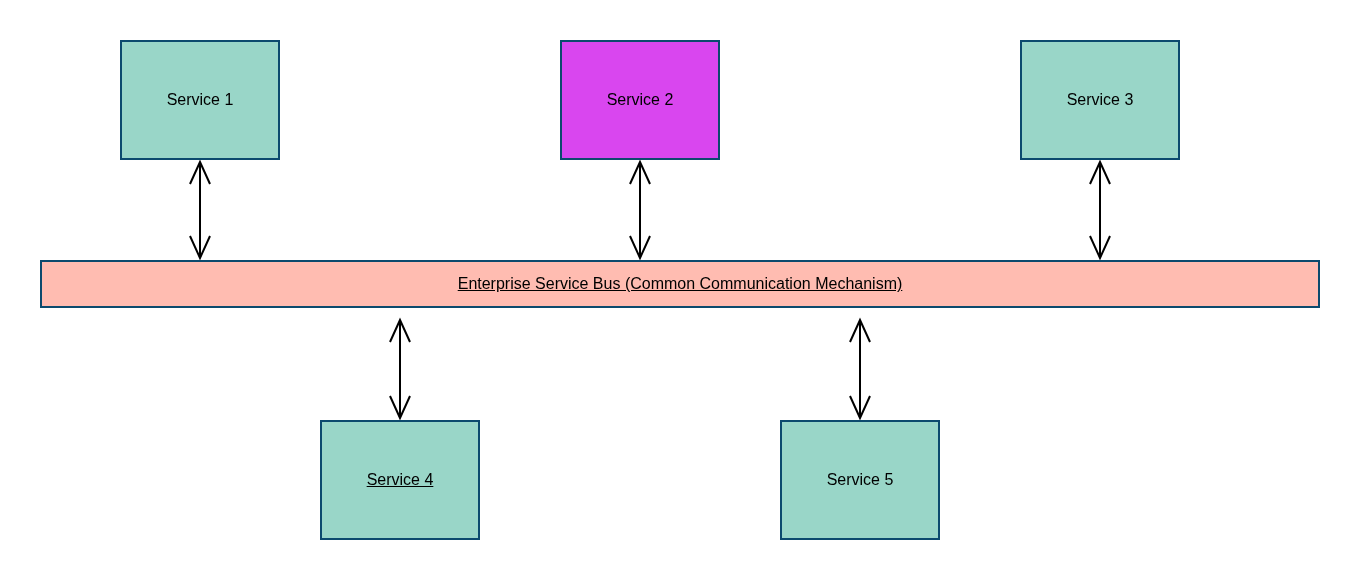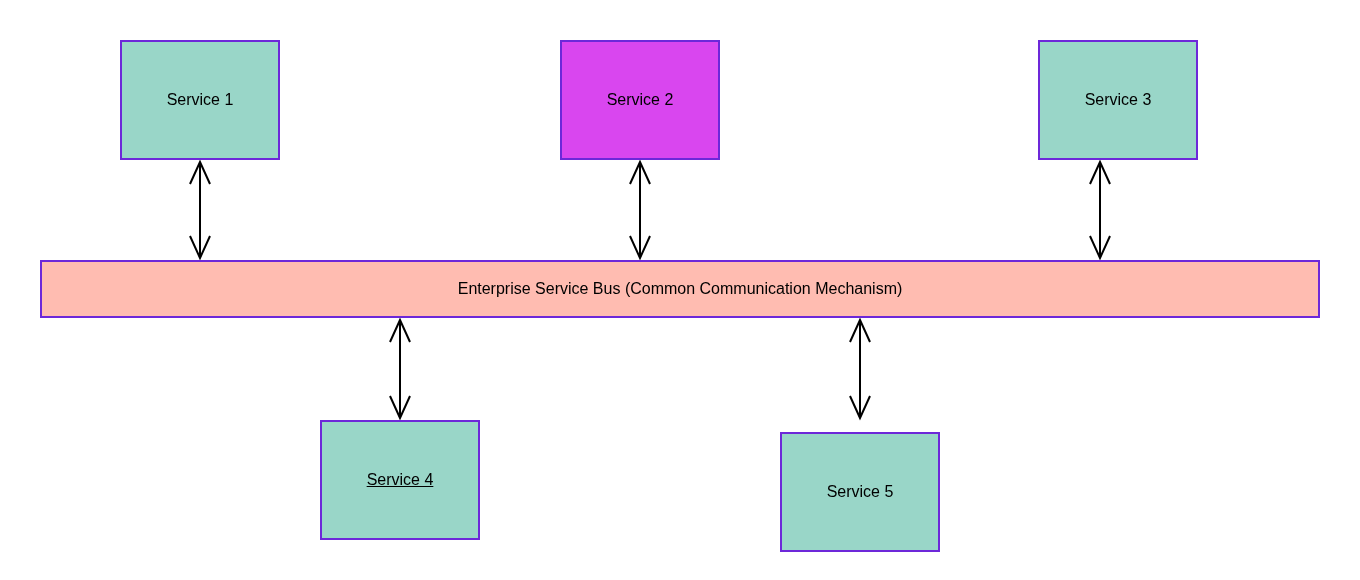--- a/index.html
+++ b/index.html
@@ -11,43 +11,44 @@
   .canvas {
     position: relative;
     width: 1360px;
     height: 580px;
     background: #ffffff;
     overflow: hidden;
   }
   .node {
     position: absolute;
     box-sizing: border-box;
-    border: 2px solid #6d28d9;
+    border: 2px solid #0c4a6e;
     display: flex;
     align-items: center;
     justify-content: center;
     text-align: right;
     font-size: 16px;
     color: #000000;
   }
   .service {
     width: 160px;
     height: 120px;
     background: #99d6c8;
   }
   .bus {
     left: 40px;
     top: 260px;
     width: 1280px;
-    height: 58px;
+    height: 48px;
     background: #ffbcb1;
+    text-decoration: underline;
   }
   .svc1 { left: 120px;  top: 40px;  }
   .svc2 { left: 560px;  top: 40px;  }
-  .svc3 { left: 1020px; top: 40px; margin-left: 18px;  }
+  .svc3 { left: 1020px; top: 40px;  }
   .svc4 { left: 320px;  top: 420px; }
   .svc5 { left: 780px;  top: 420px; }
   svg.arrows {
     position: absolute;
     left: 0;
     top: 0;
     width: 1360px;
     height: 580px;
     pointer-events: none;
   }
@@ -109,17 +110,17 @@
   </div>
 
   <div class="node bus" style="background-color: rgb(255, 188, 177);">
     <span>Enterprise Service Bus (Common Communication Mechanism)</span>
   </div>
 
   <div class="node service svc4" style="background-color: rgb(153, 214, 200); text-decoration: underline;">
     <span>Service 4</span>
   </div>
 
-  <div class="node service svc5" style="background-color: rgb(153, 214, 200); margin-top: 12px;">
+  <div class="node service svc5" style="background-color: rgb(153, 214, 200);">
     <span>Service 5</span>
   </div>
 
 </div>
 
 </body></html>

